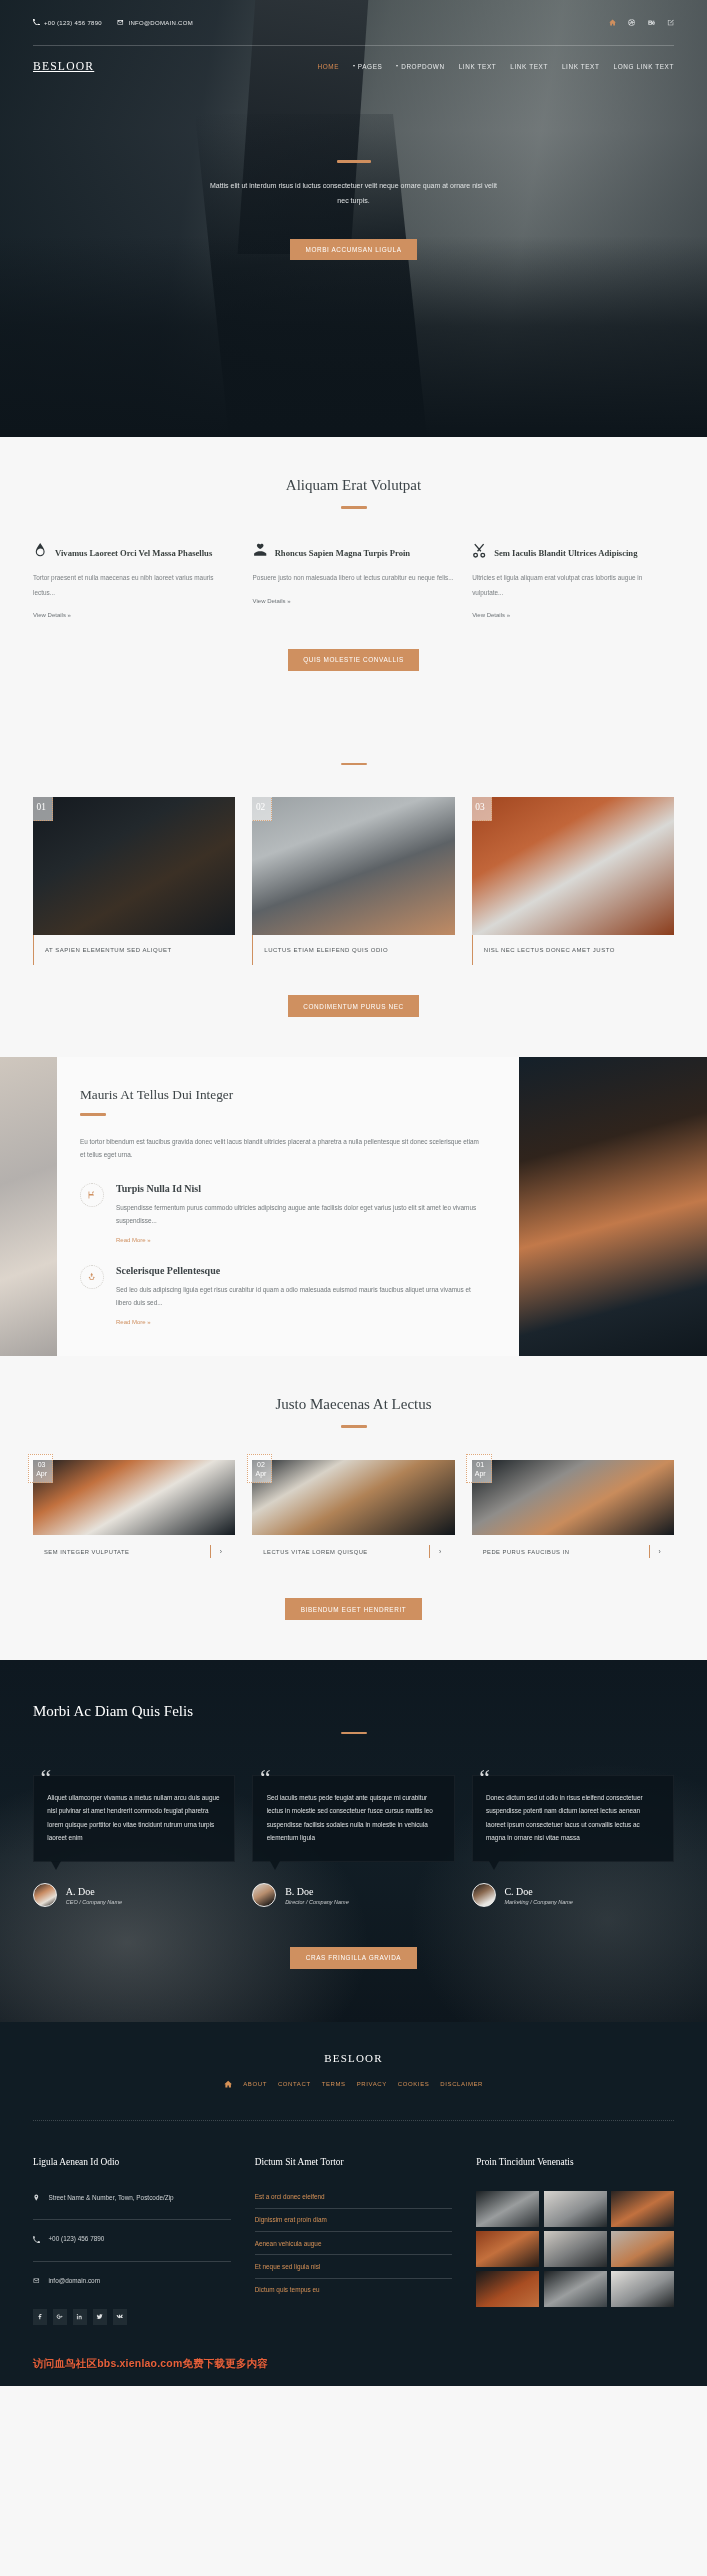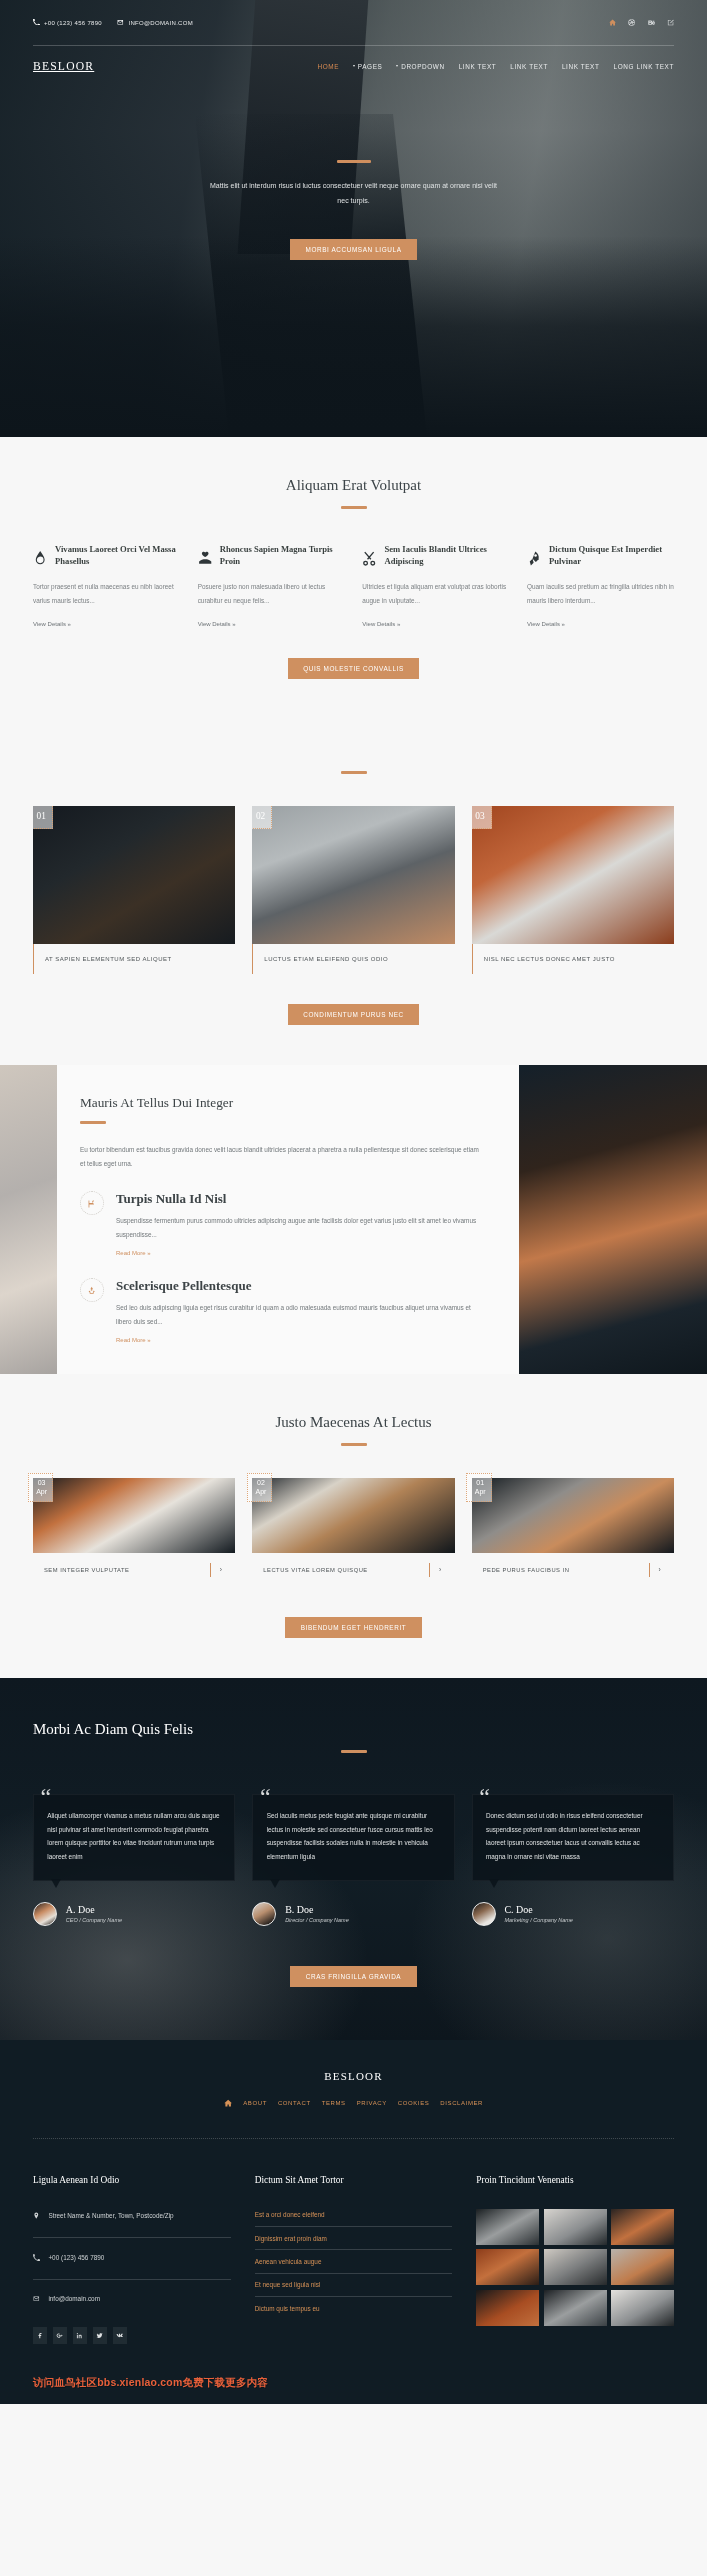--- a/index.html
+++ b/index.html
@@ -141,21 +141,21 @@
   .feat-img { width:188px; flex:0 0 188px; background:linear-gradient(165deg,#14202a 0%,#30241c 30%,#c2794a 55%,#1a242c 80%,#0f171d 100%); }
   .feat-title { font-family:"Liberation Serif", serif; font-size:13.3px; color:#3d4447; font-weight:400; }
   .feat-rule { width:26px; height:2.8px; background:#cf9060; margin-top:10px; border-radius:1.1px; }
   .feat-text { font-size:6.4px; line-height:2.15; color:#72787b; margin-top:19px; }
   .feat-item { display:flex; gap:12px; margin-top:21px; }
   .feat-ico {
     flex:0 0 auto; width:24px; height:24px; border-radius:50%;
     border:0.6px dotted #d3d0cb; display:flex; align-items:center; justify-content:center;
   }
   .feat-ico svg { width:9.4px; height:9.4px; fill:#cf9060; }
-  .feat-it-title { font-family:"Liberation Serif", serif; font-size:13px; color:#3d4447; }
+  .feat-it-title { font-family:"Liberation Serif", serif; font-size:10px; color:#3d4447; }
   .feat-it-text { font-size:6.4px; line-height:2.15; color:#72787b; margin-top:6.6px; }
   .readmore { display:inline-block; margin-top:8.8px; font-size:6px; color:#cf9060; text-decoration:none; }
 
   
   .blog { display:flex; gap:17px; margin-top:32px; }
   .blog-card { flex:1; position:relative; }
   .blog-img { height:75px; }
   .b1 { background:linear-gradient(150deg,#11181e 0%,#c2713f 30%,#e6e2db 55%,#131a20 100%); }
   .b2 { background:linear-gradient(150deg,#1a2026 0%,#d8d2c7 28%,#b08256 52%,#10161b 100%); }
   .b3 { background:linear-gradient(150deg,#10171c 0%,#8f8d8a 35%,#c98c5c 60%,#14191e 100%); }
@@ -400,34 +400,20 @@
                 <circle cx="5.5" cy="22" r="3.3" stroke="#2f3639" stroke-width="2.4" fill="none"></circle>
                 <circle cx="18.5" cy="22" r="3.3" stroke="#2f3639" stroke-width="2.4" fill="none"></circle>
               </svg>
           </span>
           <h3 class="svc-title">Sem Iaculis Blandit Ultrices Adipiscing</h3>
         </div>
         <p class="svc-text">Ultricies et ligula aliquam erat volutpat cras lobortis augue in vulputate...</p>
         <a href="#" class="svc-link">View Details »</a>
       </div>
 
-      <div class="svc">
-        <div class="svc-head">
-          <span class="svc-ico">
-            <svg viewBox="0 0 24 28">
-                <path d="M14 1c5 3 7 8 6 14l-5 5-6-6 5-13z" fill="#2f3639"></path>
-                <path d="M9 14l-5 5 2 7 5-5-2-7z" fill="#2f3639"></path>
-                <circle cx="14.5" cy="8" r="2.3" fill="#fff"></circle>
-              </svg>
-          </span>
-          <h3 class="svc-title">Dictum Quisque Est Imperdiet Pulvinar</h3>
-        </div>
-        <p class="svc-text">Quam iaculis sed pretium ac fringilla ultricies nibh in mauris libero interdum...</p>
-        <a href="#" class="svc-link">View Details »</a>
-      </div>
     </div>
 
     <div class="center btn-center">
       <a href="#" class="btn">QUIS MOLESTIE CONVALLIS</a>
     </div>
   </div>
 </section>
 
 <section class="section">
   <div class="wrap">

